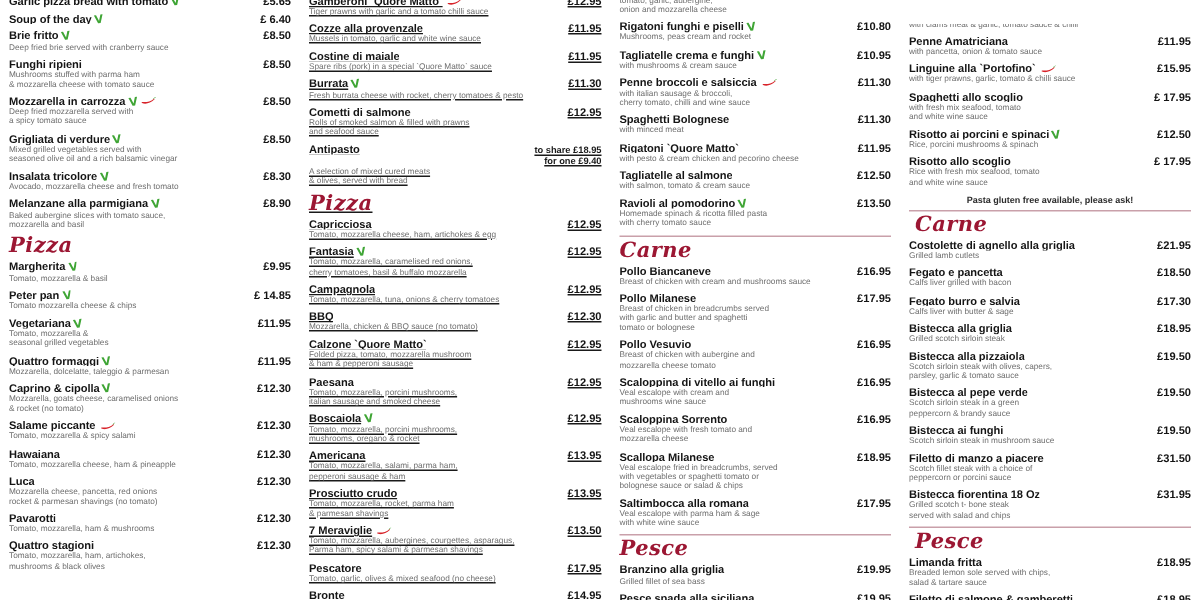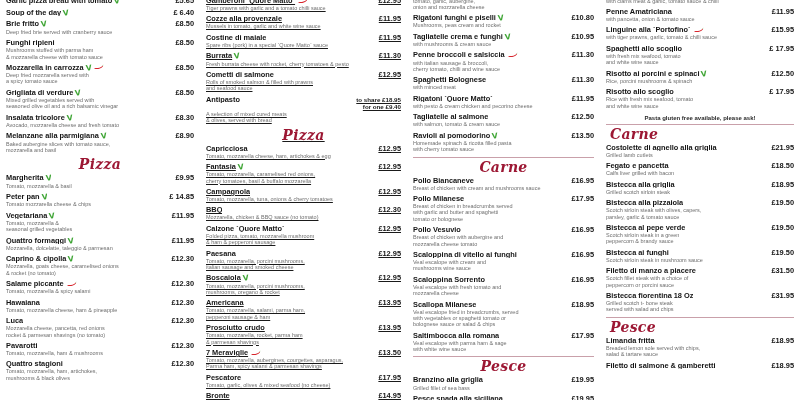--- a/index.html
+++ b/index.html
@@ -17,21 +17,21 @@
   }
   .col{
     position:relative;
     box-sizing:border-box;
     padding:0 6px;
     overflow:hidden;
   }
   .col-1{width:200px;}
   .col-2{width:207px;text-decoration:underline;}
   .col-3{width:193px;}
-  .col-4{width:200px;}
+  .col-4{width:200px;margin-top:16px;}
 
   
   .item{
     display:block;
     margin:0 0 4.0px 0;
     position:relative;
   }
   .item-head{
     display:flex;
     align-items:baseline;
@@ -87,21 +87,21 @@
     display:inline-block;
     width:10px;height:5px;
     margin-left:3px;
     vertical-align:middle;
     transform:translateY(-0.5px);
   }
 
   
   .sec-head{
     position:relative;
-    text-align:center;
+    text-align:left;
     color:#9c1733;
     font-family:"DejaVu Serif","Liberation Serif",serif;
     font-style:italic;
     font-weight:bold;
     font-size:14px;
     letter-spacing:0.3px;
     margin:1px 0 3px 0;
     line-height:1;
   }
   .sec-head.left{text-align:left;padding-left:4px;}
@@ -735,20 +735,29 @@
           <div class="item-head">
             <div class="item-name">Fegato e pancetta</div>
             <div class="price">£18.50</div>
           </div>
           <div class="desc">
             <div>Calfs liver grilled with bacon</div>
           </div>
         </div>
         <div class="item">
           <div class="item-head">
+            <div class="item-name">Fegato burro e salvia</div>
+            <div class="price">£17.30</div>
+          </div>
+          <div class="desc">
+            <div>Calfs liver with butter &amp; sage</div>
+          </div>
+        </div>
+        <div class="item">
+          <div class="item-head">
             <div class="item-name">Bistecca alla griglia</div>
             <div class="price">£18.95</div>
           </div>
           <div class="desc">
             <div>Grilled scotch sirloin steak</div>
           </div>
         </div>
         <div class="item">
           <div class="item-head">
             <div class="item-name">Bistecca alla pizzaiola</div>

